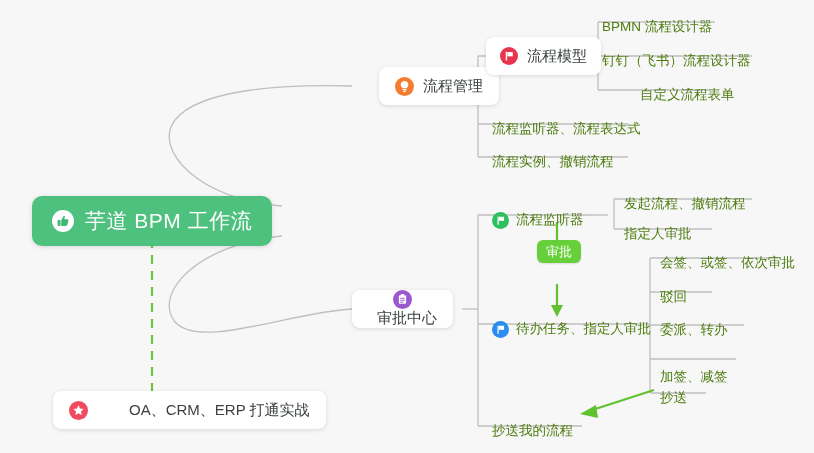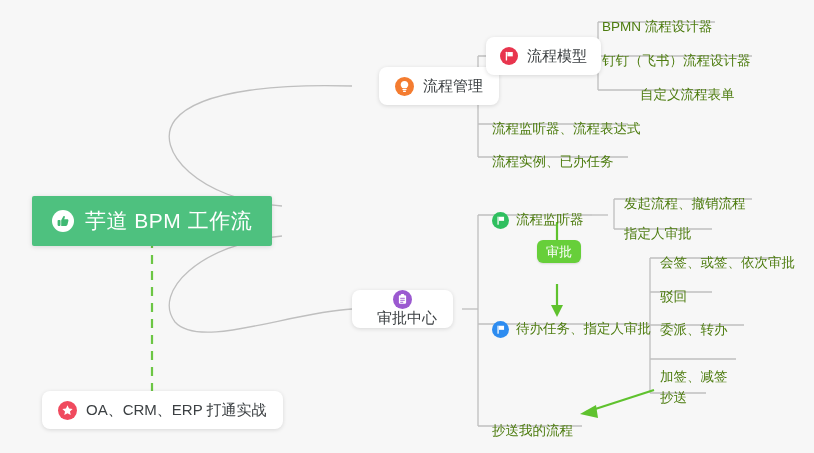--- a/index.html
+++ b/index.html
@@ -26,21 +26,21 @@
     border-radius:8px;
     box-shadow:0 1px 4px rgba(0,0,0,.13);
     padding:0 16px;
     height:38px;
     font-size:15px;
   }
   .card .label{margin-left:9px;}
 
   .root{
     background:#4ec17f;
-    border-radius:2px;
+    border-radius:10px;
     height:50px;
     padding:2px 20px;
     color:#ffffff;
     font-size:21px;
     box-shadow:0 1px 5px rgba(0,0,0,.13);
   }
   .root .label{margin-left:11px;letter-spacing:.5px;}
 
   
   .leaf{
@@ -131,21 +131,21 @@
     <span class="ic">
       <svg width="22" height="22" viewBox="0 0 22 22">
         <circle cx="11" cy="11" r="11" fill="#ffffff"></circle>
         <path d="M9.2 10.2 L11.4 6.2 C12.4 5.5 13.2 6.3 12.8 7.4 L12.2 9.3 L15.3 9.3 C16.1 9.3 16.6 10.0 16.4 10.7 L15.4 14.8 C15.2 15.5 14.7 15.9 14.0 15.9 L9.2 15.9 Z" fill="#3fb873"></path>
         <rect x="5.6" y="10.0" width="2.9" height="5.9" rx="0.8" fill="#3fb873"></rect>
       </svg>
     </span>
     <span class="label">芋道 BPM 工作流</span>
   </div>
 
-  <div class="node card" style="left:42px;top:391px;height:38px;">
+  <div class="node card" style="left:53px;top:391px;height:38px;gap:32px;">
     <span class="ic">
       <svg width="19" height="19" viewBox="0 0 20 20">
         <circle cx="10" cy="10" r="10" fill="#f04a5e"></circle>
         <path d="M10 4.4 L11.6 8.0 L15.4 8.4 L12.6 11.0 L13.4 14.8 L10 12.9 L6.6 14.8 L7.4 11.0 L4.6 8.4 L8.4 8.0 Z" fill="#ffffff"></path>
       </svg>
     </span>
     <span class="label">OA、CRM、ERP 打通实战</span>
   </div>
 
   <div class="node card" style="left:369px;top:67px;margin-left:10px;">
@@ -178,21 +178,21 @@
     <span class="label">钉钉（飞书）流程设计器</span>
   </div>
   <div class="node leaf" style="left:598px;top:76px;margin-left:38px;">
     <span class="label">自定义流程表单</span>
   </div>
 
   <div class="node leaf" style="left:488px;top:110px;">
     <span class="label">流程监听器、流程表达式</span>
   </div>
   <div class="node leaf" style="left:488px;top:143px;">
-    <span class="label">流程实例、已办任务</span>
+    <span class="label">流程实例、撤销流程</span>
   </div>
 
   <div class="node card" style="left:352px;top:290px;flex-direction:column;">
     <span class="ic">
       <svg width="19" height="19" viewBox="0 0 20 20">
         <circle cx="10" cy="10" r="10" fill="#9b59d0"></circle>
         <rect x="6.2" y="5.6" width="7.6" height="9.0" rx="1.2" fill="#ffffff"></rect>
         <rect x="8.2" y="4.2" width="3.6" height="2.2" rx="0.8" fill="#ffffff"></rect>
         <rect x="7.6" y="8.2" width="4.8" height="1.0" fill="#9b59d0"></rect>
         <rect x="7.6" y="10.3" width="4.8" height="1.0" fill="#9b59d0"></rect>

